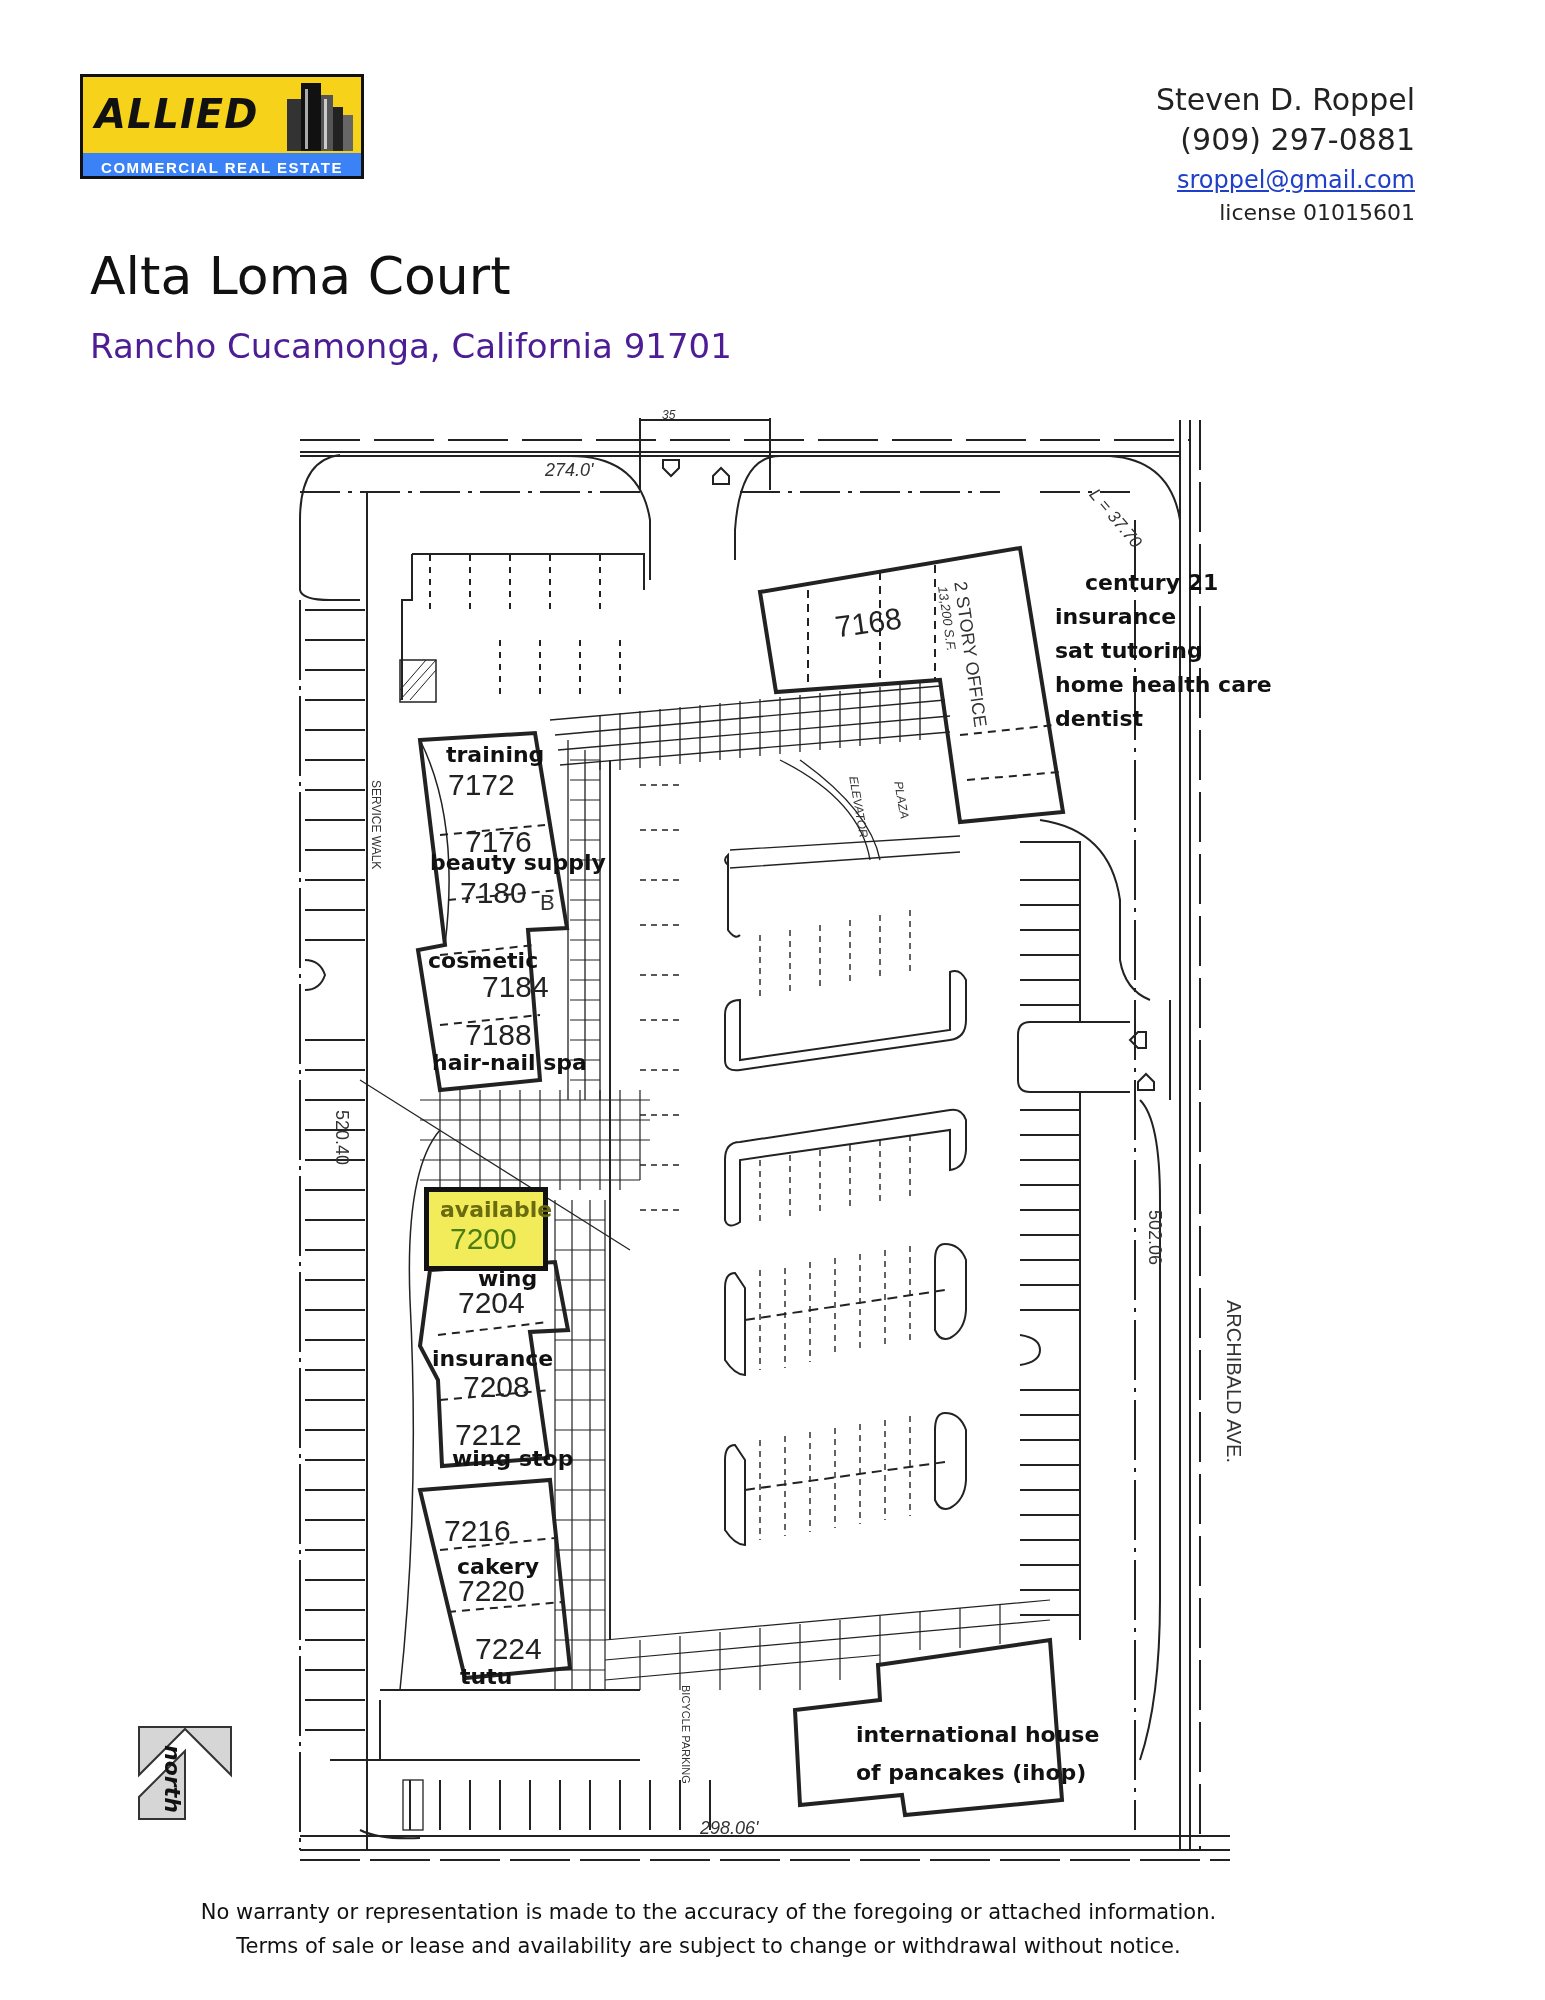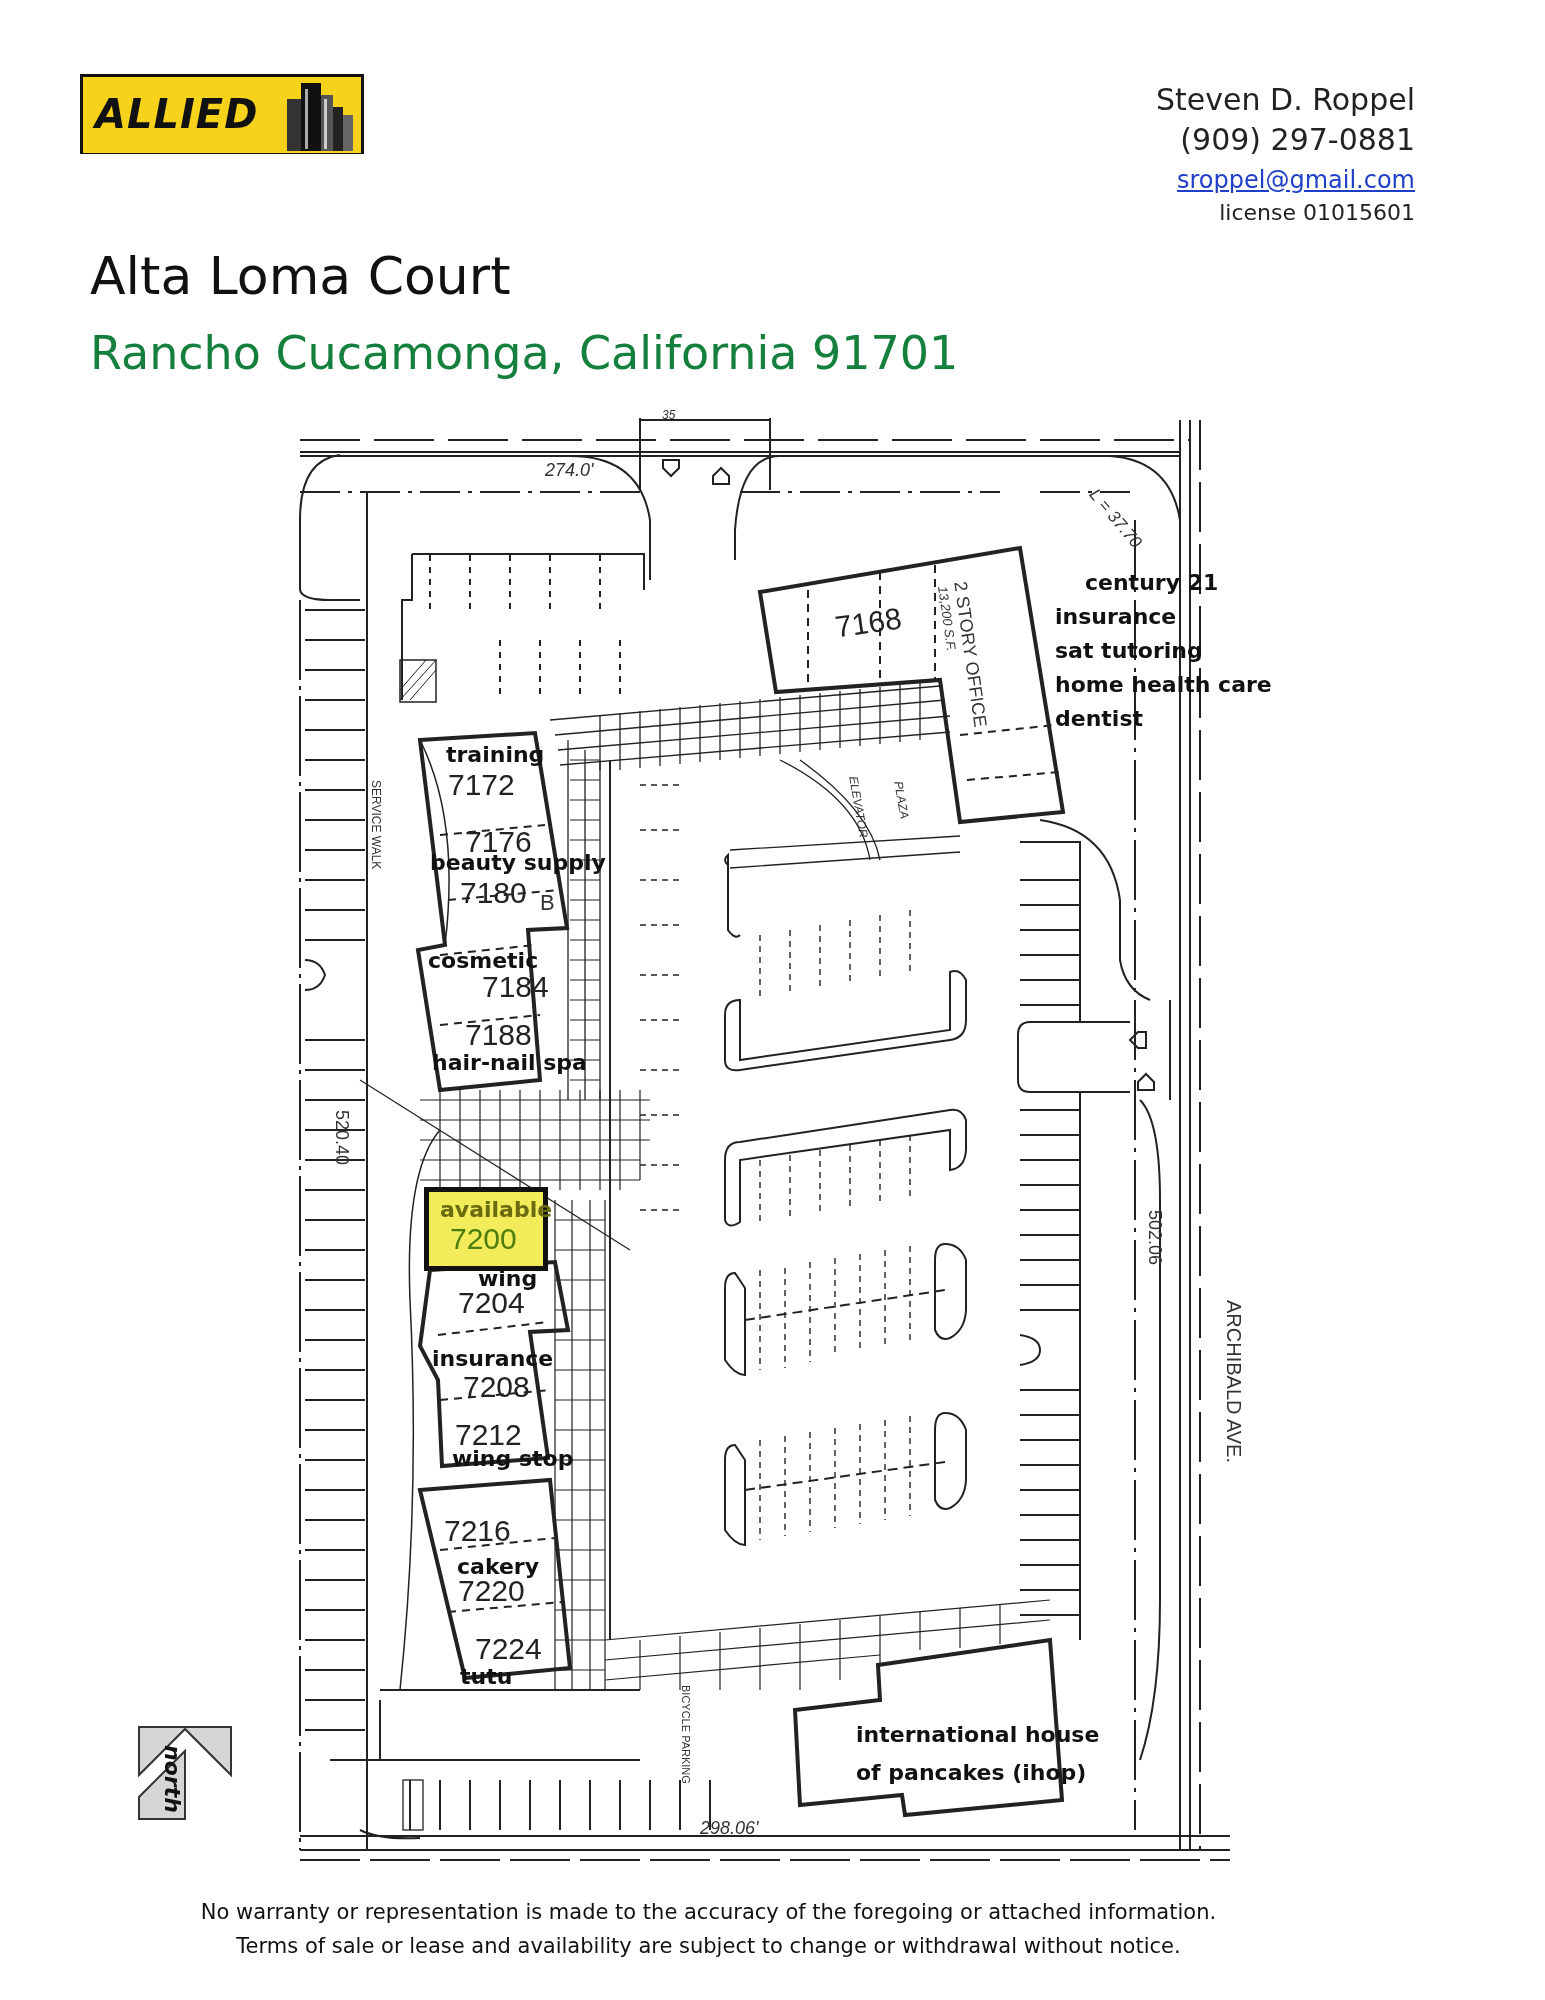--- a/index.html
+++ b/index.html
@@ -1,32 +1,32 @@
 <!DOCTYPE html>
 <html><head>
 <meta charset="utf-8">
 <style>
   html, body { margin:0; padding:0; background:#ffffff; }
   body { width:1545px; height:2000px; position:relative; overflow:hidden; font-family:"Liberation Sans", sans-serif; color:#111; }
   .abs { position:absolute; }
   
-  #logo { left:80px; top:74px; width:284px; height:80px; background:#0369a1; box-sizing:border-box; border:3px solid #111;padding-left:36px; }
+  #logo { left:80px; top:74px; width:284px; height:105px; background:#3b82f6; box-sizing:border-box; border:3px solid #111;padding-left:36px; }
   #logo .top { position:absolute; left:0; top:0; width:278px; height:76px; background:#f7d21a; }
   #logo .brand { position:absolute; left:12px; top:14px; font-family:"DejaVu Sans", sans-serif; font-weight:bold; font-size:40px; letter-spacing:1px; color:#111; font-style:italic; }
   #logo .sub { position:absolute; left:0; top:82px; width:278px; text-align:center; color:#fff; font-weight:bold; font-size:15px; letter-spacing:1.5px; }
   #logo svg { position:absolute; left:200px; top:4px; }
   
   .contact { right:130px; text-align:right; font-family:"DejaVu Sans", sans-serif; color:#222; }
   #c-name { top:82px; font-size:30px; }
   #c-phone { top:122px; font-size:30px;text-align:center; }
   #c-email { top:166px; font-size:24px; color:#1f3fc8; text-decoration:underline; cursor:pointer; }
   #c-license { top:200px; font-size:22px; }
   
   #title { left:90px; top:246px; font-family:"DejaVu Sans", sans-serif; font-size:52px; color:#111; }
-  #subtitle { left:90px; top:326px; font-family:"DejaVu Sans", sans-serif; font-size:46px; color:#15803d; }
+  #subtitle { left:90px; top:326px; font-family:"DejaVu Sans", sans-serif; font-size:34px; color:#4c1d95; }
   
   #plan { left:0; top:0; }
   .tenant { font-family:"DejaVu Sans", sans-serif; font-weight:bold; font-size:22px; color:#111; white-space:nowrap; }
   .unit { font-family:"Liberation Sans", sans-serif; font-size:30px; color:#222; white-space:nowrap; }
   .dim { font-family:"Liberation Sans", sans-serif; font-style:italic; font-size:17px; color:#333; white-space:nowrap; }
   #avail-box { left:424px; top:1187px; width:124px; height:84px; background:#f2ec5a; border:5px solid #111; box-sizing:border-box; }
   #footer1, #footer2 { left:0; width:1393px; text-align:center; font-family:"DejaVu Sans", sans-serif; font-size:21px; color:#111;margin-left:12px; }
   #footer1 { top:1900px; } #footer2 { top:1934px; }
   #north { left:137px; top:1725px; }
 </style>

